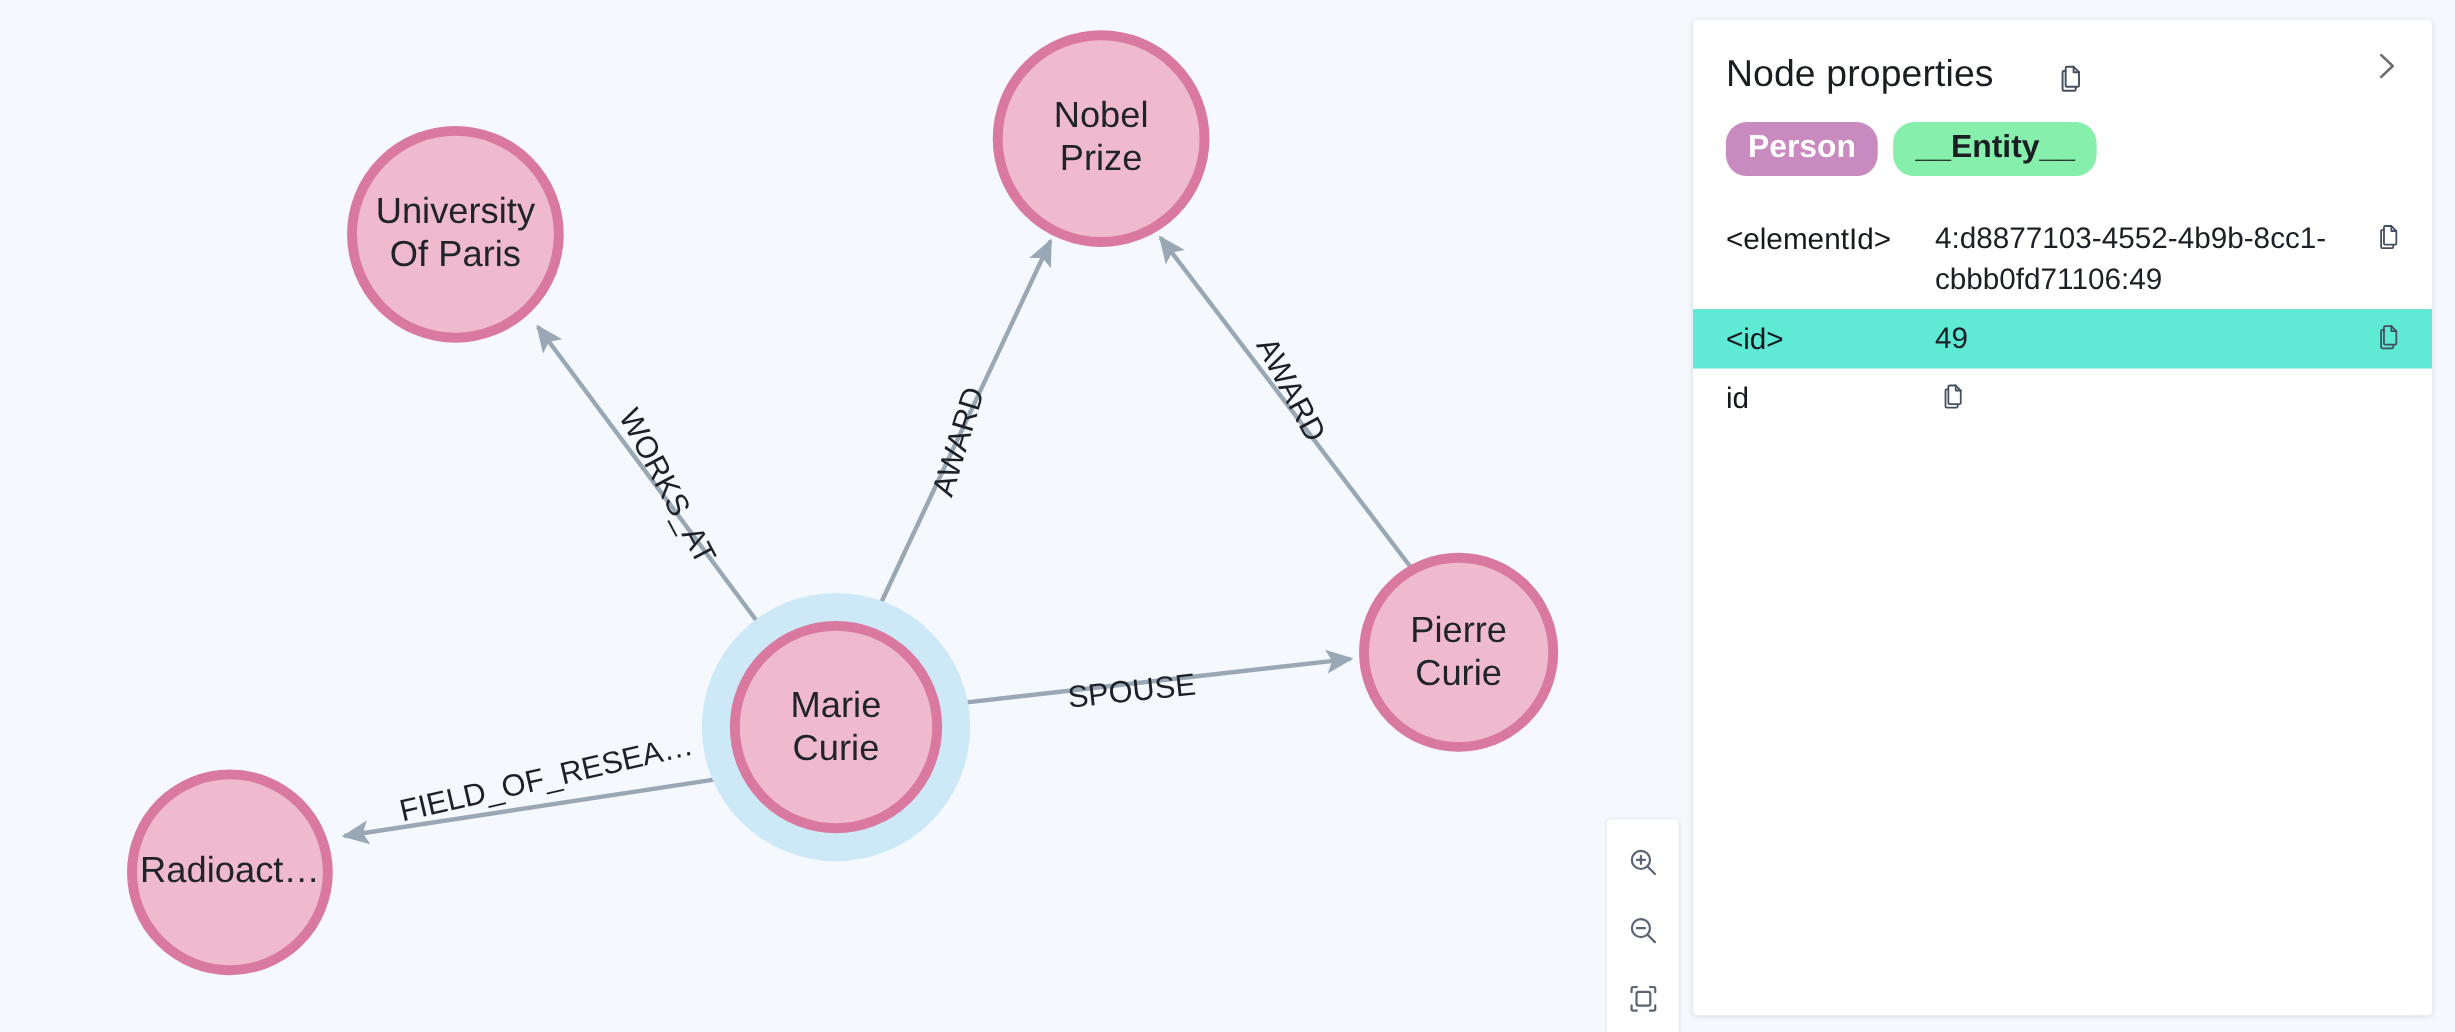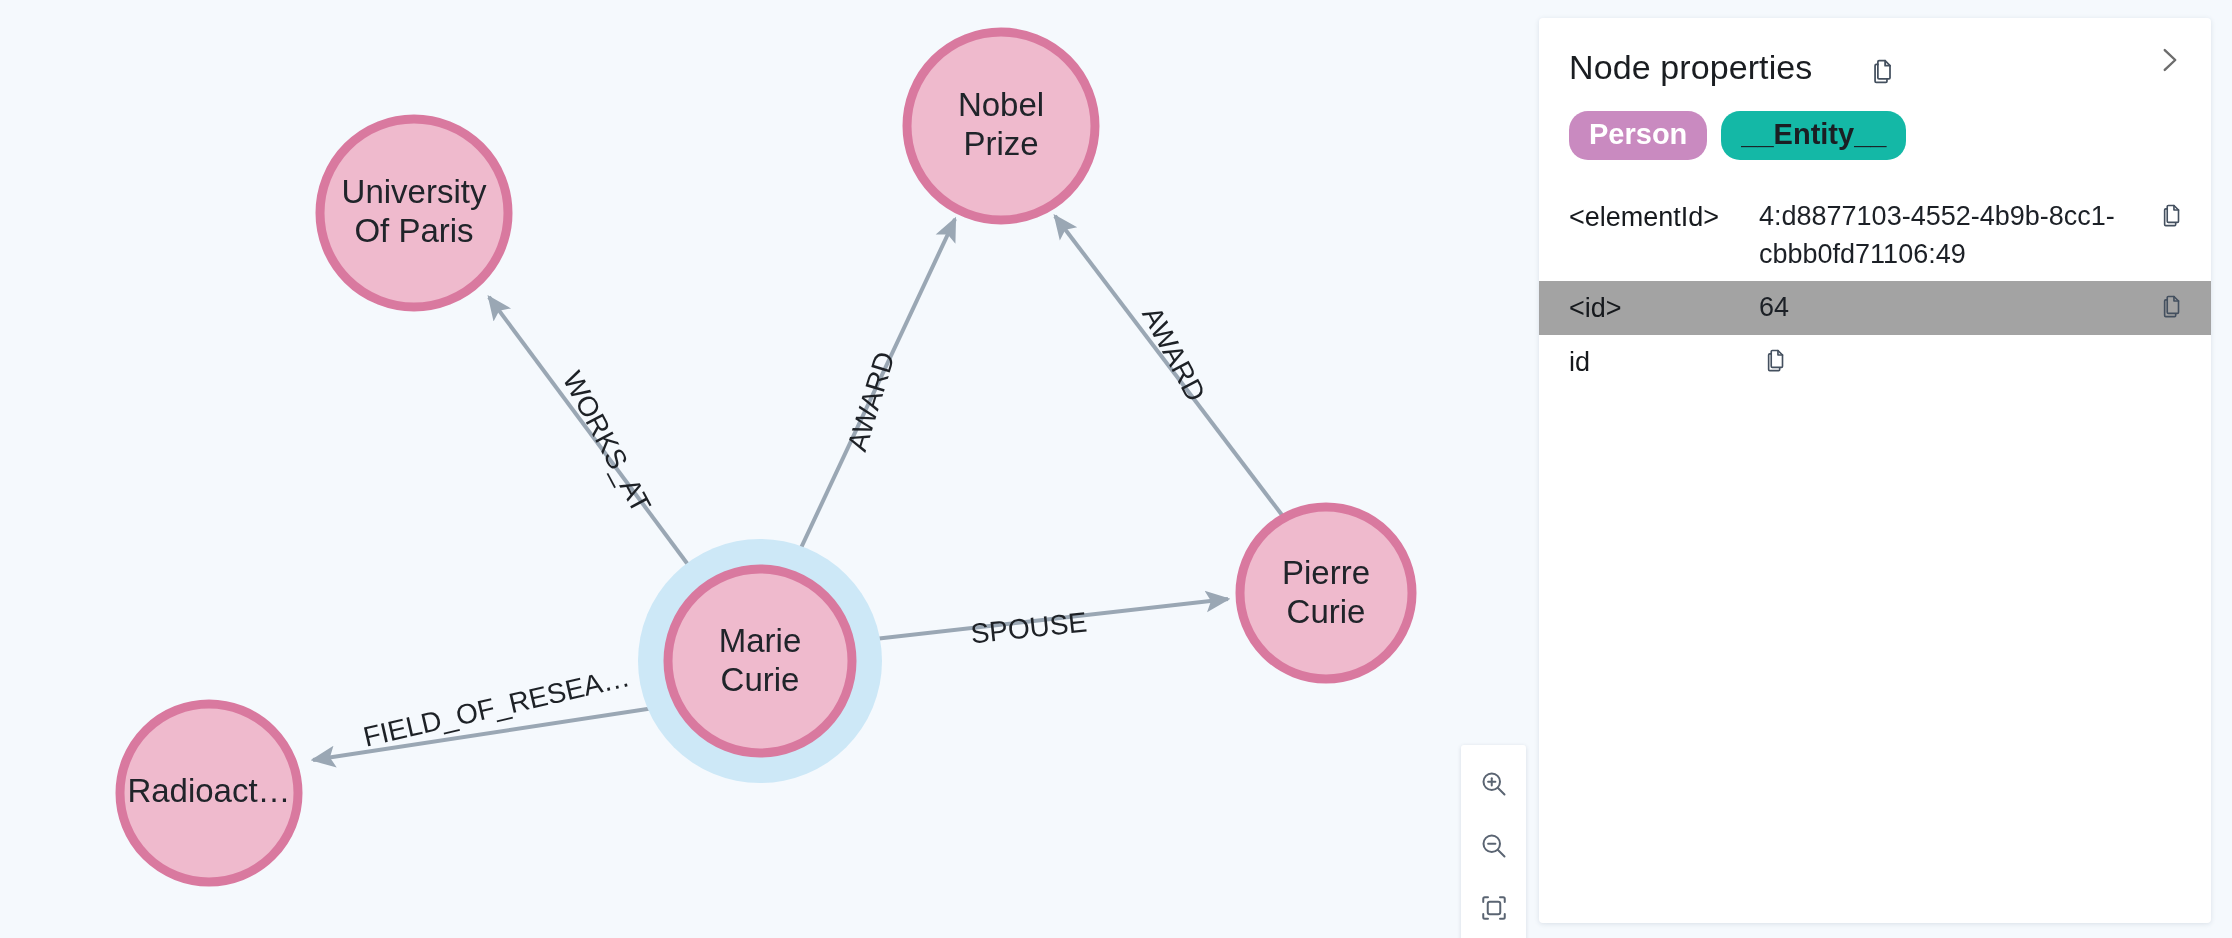--- a/index.html
+++ b/index.html
@@ -126,33 +126,33 @@
   }
   .badge {
     border-radius: 19px;
     padding: 7px 20px 9px 20px;
     font-size: 29px;
     font-weight: bold;
     line-height: 1.15;
     white-space: nowrap;
   }
   .badge-person { background: #c98ac0; color: #ffffff; }
-  .badge-entity { background: #14b8a6; color: #1b1e23; }
+  .badge-entity { background: #86efac; color: #1b1e23; }
 
   .prop-table {
     margin-top: 30px;
     width: 100%;
   }
   .prop-row {
     display: flex;
     align-items: flex-start;
     padding: 8px 22px 8px 30px;
     min-height: 48px;
   }
-  .prop-row.alt { background: #a3a3a3; }
+  .prop-row.alt { background: #5eead4; }
   .prop-key {
     width: 190px;
     flex: 0 0 190px;
     font-size: 27px;
     font-weight: normal;
     color: #16191d;
     line-height: 1.38;
     padding-top: 1px;
   }
   .prop-val {
@@ -298,21 +298,21 @@
           <svg width="26" height="26" viewBox="0 0 24 24" fill="none" stroke="#44505f" stroke-width="1.5" stroke-linejoin="round" stroke-linecap="round">
             <path d="M8.6 3.2 h5.2 l4.2 4.2 v10.4 a1 1 0 0 1 -1 1 H8.6 a1 1 0 0 1 -1 -1 V4.2 a1 1 0 0 1 1 -1 z"></path>
             <path d="M13.8 3.2 v4.2 h4.2"></path>
             <path d="M7.6 6.4 H6.2 a1 1 0 0 0 -1 1 V20.8 a1 1 0 0 0 1 1 h8.2 a1 1 0 0 0 1 -1 v-1.6"></path>
           </svg>
         </div>
       </div>
 
       <div class="prop-row alt">
         <div class="prop-key">&lt;id&gt;</div>
-        <div class="prop-val">64</div>
+        <div class="prop-val">49</div>
         <div class="prop-copy">
           <svg width="26" height="26" viewBox="0 0 24 24" fill="none" stroke="#44505f" stroke-width="1.5" stroke-linejoin="round" stroke-linecap="round">
             <path d="M8.6 3.2 h5.2 l4.2 4.2 v10.4 a1 1 0 0 1 -1 1 H8.6 a1 1 0 0 1 -1 -1 V4.2 a1 1 0 0 1 1 -1 z"></path>
             <path d="M13.8 3.2 v4.2 h4.2"></path>
             <path d="M7.6 6.4 H6.2 a1 1 0 0 0 -1 1 V20.8 a1 1 0 0 0 1 1 h8.2 a1 1 0 0 0 1 -1 v-1.6"></path>
           </svg>
         </div>
       </div>
 
       <div class="prop-row">

